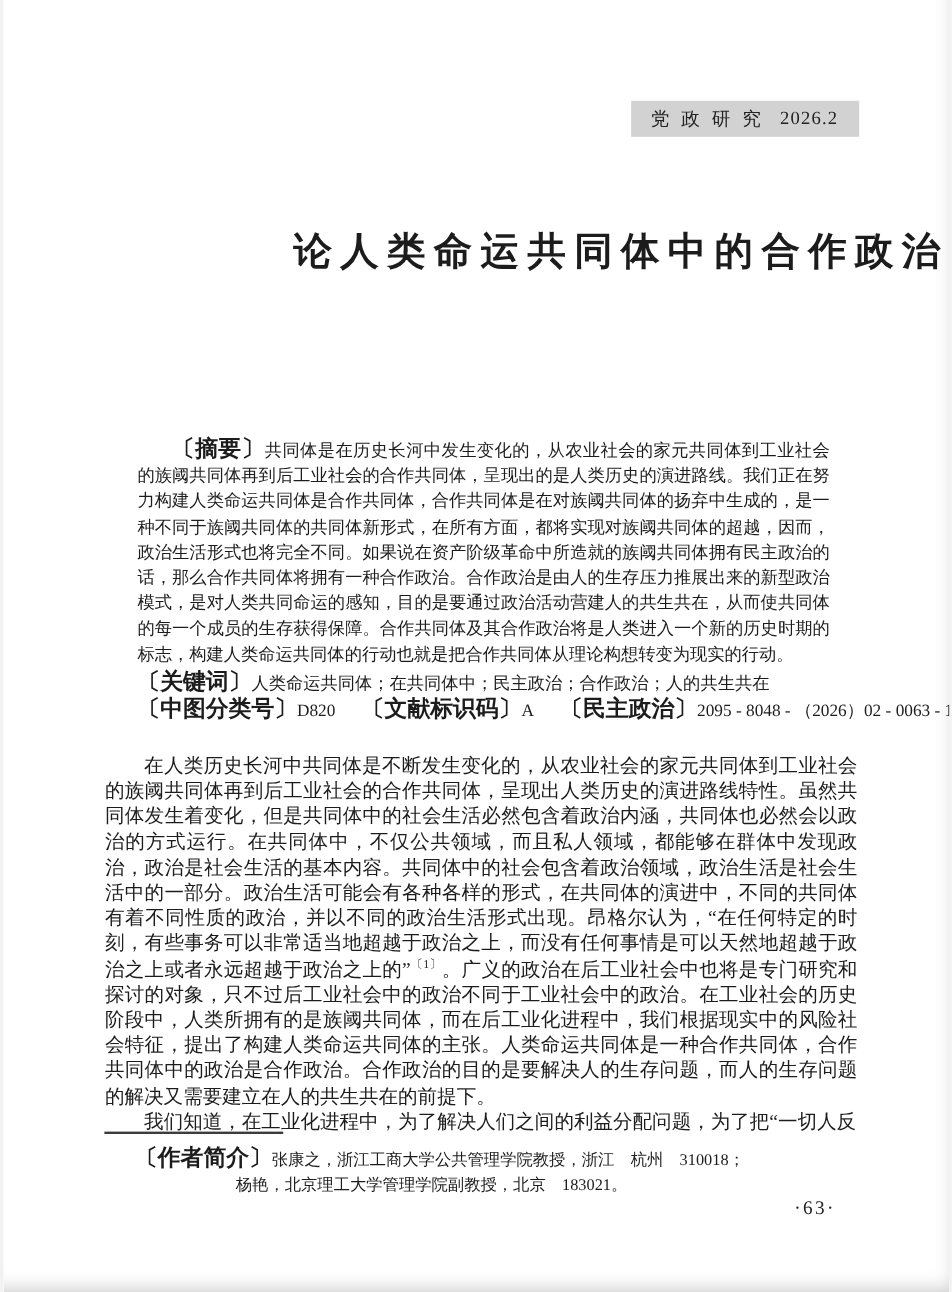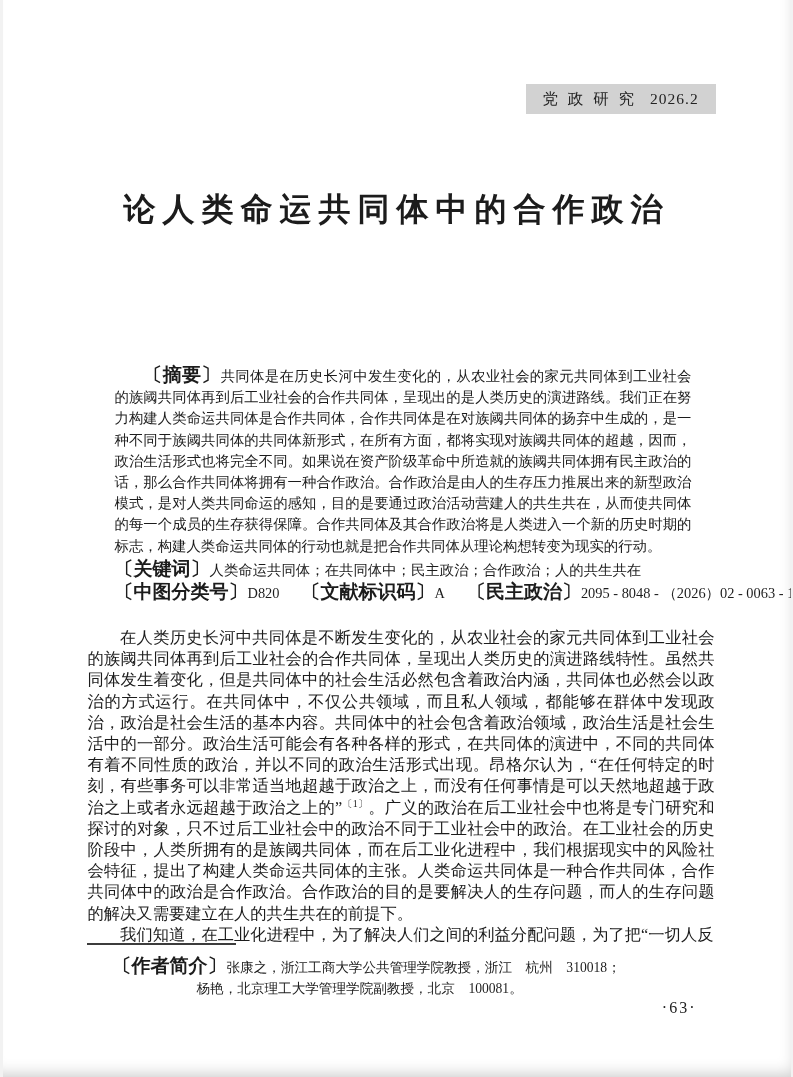--- a/index.html
+++ b/index.html
@@ -20,21 +20,21 @@
     background:#d2d2d2;
     display:flex; align-items:center; justify-content:center;
     font-size:15.5px; color:#222;
   }
   .journal-badge .jname { letter-spacing:3px; }
   .journal-badge .jissue { margin-left:13px; letter-spacing:1px; }
 
   
   .article-title {
     position:absolute; left:0; right:0; top:188px;
-    margin:0; text-align:center;
+    margin:0; text-align:right;
     font-size:32px; font-weight:bold;
     letter-spacing:7px;
     font-family:"Liberation Serif","DejaVu Serif",serif;
   }
   .article-authors {
     position:absolute; left:0; right:0; top:266px;
     text-align:center; font-size:17px; letter-spacing:2px;
   }
 
   
@@ -100,18 +100,18 @@
 
   <section class="article-body">
     <p><span>在人类历史长河中共同体是不断发生变化的，从农业社会的家元共同体到工业社会的族阈共同体再到后工业社会的合作共同体，呈现出人类历史的演进路线特性。虽然共同体发生着变化，但是共同体中的社会生活必然包含着政治内涵，共同体也必然会以政治的方式运行。在共同体中，不仅公共领域，而且私人领域，都能够在群体中发现政治，政治是社会生活的基本内容。共同体中的社会包含着政治领域，政治生活是社会生活中的一部分。政治生活可能会有各种各样的形式，在共同体的演进中，不同的共同体有着不同性质的政治，并以不同的政治生活形式出现。昂格尔认为，“在任何特定的时刻，有些事务可以非常适当地超越于政治之上，而没有任何事情是可以天然地超越于政治之上或者永远超越于政治之上的”</span><span class="ref-sup">〔1〕</span><span>。广义的政治在后工业社会中也将是专门研究和探讨的对象，只不过后工业社会中的政治不同于工业社会中的政治。在工业社会的历史阶段中，人类所拥有的是族阈共同体，而在后工业化进程中，我们根据现实中的风险社会特征，提出了构建人类命运共同体的主张。人类命运共同体是一种合作共同体，合作共同体中的政治是合作政治。合作政治的目的是要解决人的生存问题，而人的生存问题的解决又需要建立在人的共生共在的前提下。</span></p>
     <p>我们知道，在工业化进程中，为了解决人们之间的利益分配问题，为了把“一切人反</p>
   </section>
 
   <hr class="footnote-rule">
 
   <div class="author-note">
     <div class="an-line1"><span class="lbl">〔作者简介〕</span><span>张康之，浙江工商大学公共管理学院教授，浙江　杭州　310018；</span></div>
-    <div class="an-line2">杨艳，北京理工大学管理学院副教授，北京　100081。</div>
+    <div class="an-line2">杨艳，北京理工大学管理学院副教授，北京　183021。</div>
   </div>
 
   <div class="page-number">·63·</div>
 
 </div>
 
 </body></html>

